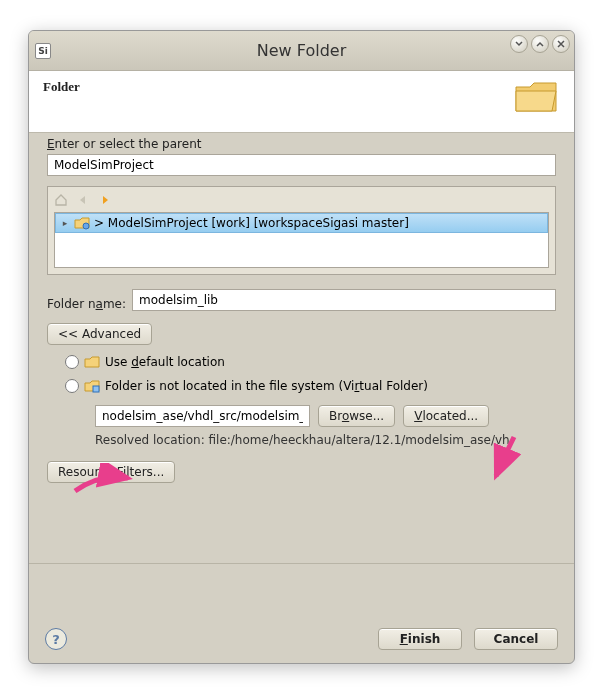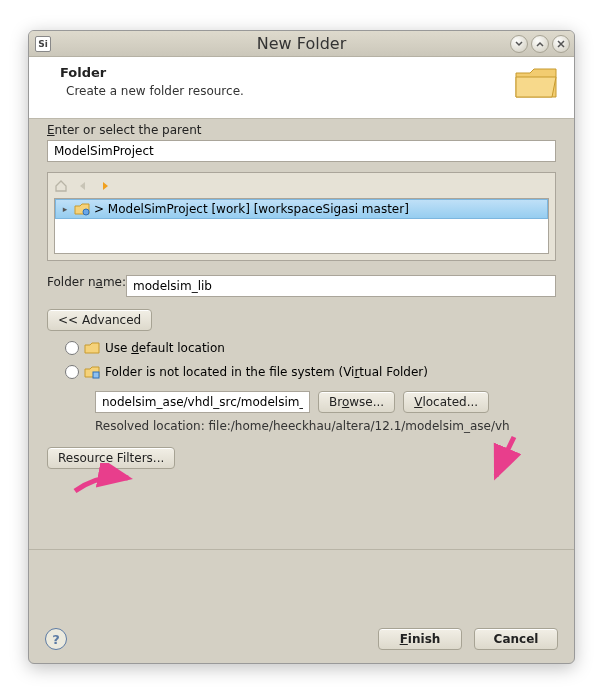--- a/index.html
+++ b/index.html
@@ -1,41 +1,41 @@
 <!DOCTYPE html>
 <html><head>
 <meta charset="utf-8">
 <style>
   * { box-sizing: border-box; margin: 0; padding: 0; }
   body { font-family: "DejaVu Sans", "Liberation Sans", Arial, sans-serif; font-size: 12px; background: #fff; width: 603px; height: 690px; position: relative; }
   .outer-shadow { position:absolute; inset:0; box-shadow: 0 0 20px rgba(80,160,255,0.6); pointer-events:none; }
   .window { position:absolute; left:28px; top:30px; width:547px; height:634px; background:#d4d0c4; border:1px solid #999; border-radius:6px; overflow:hidden; box-shadow: 0 4px 18px rgba(0,0,0,0.25); }
-  .titlebar { height:26px; background:linear-gradient(#dedacd,#cbc7ba); display:flex; align-items:center; position:relative; border-bottom:1px solid #b5b1a4; }
+  .titlebar { height:40px; background:linear-gradient(#dedacd,#cbc7ba); display:flex; align-items:center; position:relative; border-bottom:1px solid #b5b1a4; }
   .title-icon { width:16px; height:16px; margin-left:6px; background:#fff; border:1px solid #888; border-radius:2px; display:flex; align-items:center; justify-content:center; font-size:9px; font-weight:bold; color:#444;}
   .title-text { position:absolute; left:0; right:0; text-align:center; font-size:16px; color:#333; }
   .title-buttons { position:absolute; right:4px; top:4px; display:flex; gap:3px; }
   .tbtn { width:18px; height:18px; border-radius:50%; background:radial-gradient(circle at 35% 30%, #fdfdfb, #cfcbbd); border:1px solid #a7a394; display:flex; align-items:center; justify-content:center; font-size:10px; color:#555; cursor:pointer;}
-  .header-band { background:#fff; height:62px; border-bottom:1px solid #bdb9ac; position:relative; padding:8px 31px; }
+  .header-band { background:#fff; height:62px; border-bottom:1px solid #bdb9ac; position:relative; padding:8px 14px;font-family:Liberation Serif, serif; }
   .header-title { font-weight:bold; font-size:13px; color:#222; }
   .header-sub { margin-top:4px; font-size:12px; color:#333; padding-left:6px; }
   .folder-big { position:absolute; right:14px; top:6px; width:48px; height:40px; }
   .body { padding:4px 18px 10px 18px; }
   .lbl { font-size:12px; color:#222; margin-bottom:3px; display:block; }
   .underline { text-decoration: underline; }
   .textin { width:100%; height:22px; border:1px solid #aaa59a; background:#fff; padding:2px 6px; font:inherit; outline:none; }
   .toolbar-box { margin-top:10px; border:1px solid #aaa59a; background:#e6e2d6; padding:4px 6px 6px 6px; }
   .mini-tb { display:flex; gap:8px; align-items:center; height:18px; }
   .mini-ic { width:14px; height:14px; display:flex; align-items:center; justify-content:center; color:#b8b4a6; }
   .mini-ic.active { color:#f0a020; }
   .tree { margin-top:3px; background:#fff; border:1px solid #aaa59a; height:56px; overflow:hidden; }
   .tree-row { height:20px; display:flex; align-items:center; gap:4px; padding:0 4px; font-size:12px; }
   .tree-row.selected { background:linear-gradient(#bfe0f7,#96cdf0); border:1px solid #7cb6df; }
   .tree-exp { color:#555; font-size:9px; width:10px; text-align:center;}
   .proj-icon { width:16px; height:14px; }
-  .row { margin-top:14px; display:flex; align-items:flex-start; }
+  .row { margin-top:14px; display:flex; align-items:flex-end; gap:6px; }
   .row .lbl { margin:0; white-space:nowrap; }
   .btn { background:linear-gradient(#f2efe6,#ddd9cc); border:1px solid #a7a394; border-radius:4px; padding:3px 10px; font:inherit; color:#222; cursor:pointer; box-shadow:inset 0 1px 0 #fff; }
   .adv-block { margin-top:8px; }
   .radio-group { margin-top:10px; padding-left:18px; display:flex; flex-direction:column; gap:10px; }
   .radio-row { display:flex; align-items:center; gap:5px; font-size:12px; }
   .radio-row input[type=radio]{ width:14px; height:14px; }
   .rf-icon { width:16px; height:14px; flex:none; }
   .link-row { margin-top:12px; margin-left:48px; display:flex; align-items:center; gap:8px; }
   .link-row .textin { width:215px; }
   .resolved { margin-top:6px; margin-left:48px; font-size:12px; color:#333; white-space:nowrap; overflow:hidden; }
@@ -72,21 +72,20 @@
       <div class="tbtn">
         <svg width="10" height="10" viewBox="0 0 10 10">
             <path d="M2 2 L8 8 M8 2 L2 8" stroke="#555" stroke-width="1.5"></path>
           </svg>
       </div>
     </div>
   </div>
 
   <div class="header-band">
     <div class="header-title">Folder</div>
-    <div class="header-sub">Create a new folder resource.</div>
     <div class="folder-big">
       <svg viewBox="0 0 48 40">
           <path d="M4 10 L18 10 L22 6 L44 6 L44 34 L4 34 Z" fill="#f2cc70" stroke="#c79a2e"></path>
           <path d="M4 14 L44 14 L40 34 L4 34 Z" fill="#f7d98b" stroke="#c79a2e"></path>
         </svg>
     </div>
   </div>
 
   <div class="body">
     <label class="lbl"><span class="underline">E</span><span>nter or select the parent</span></label>

